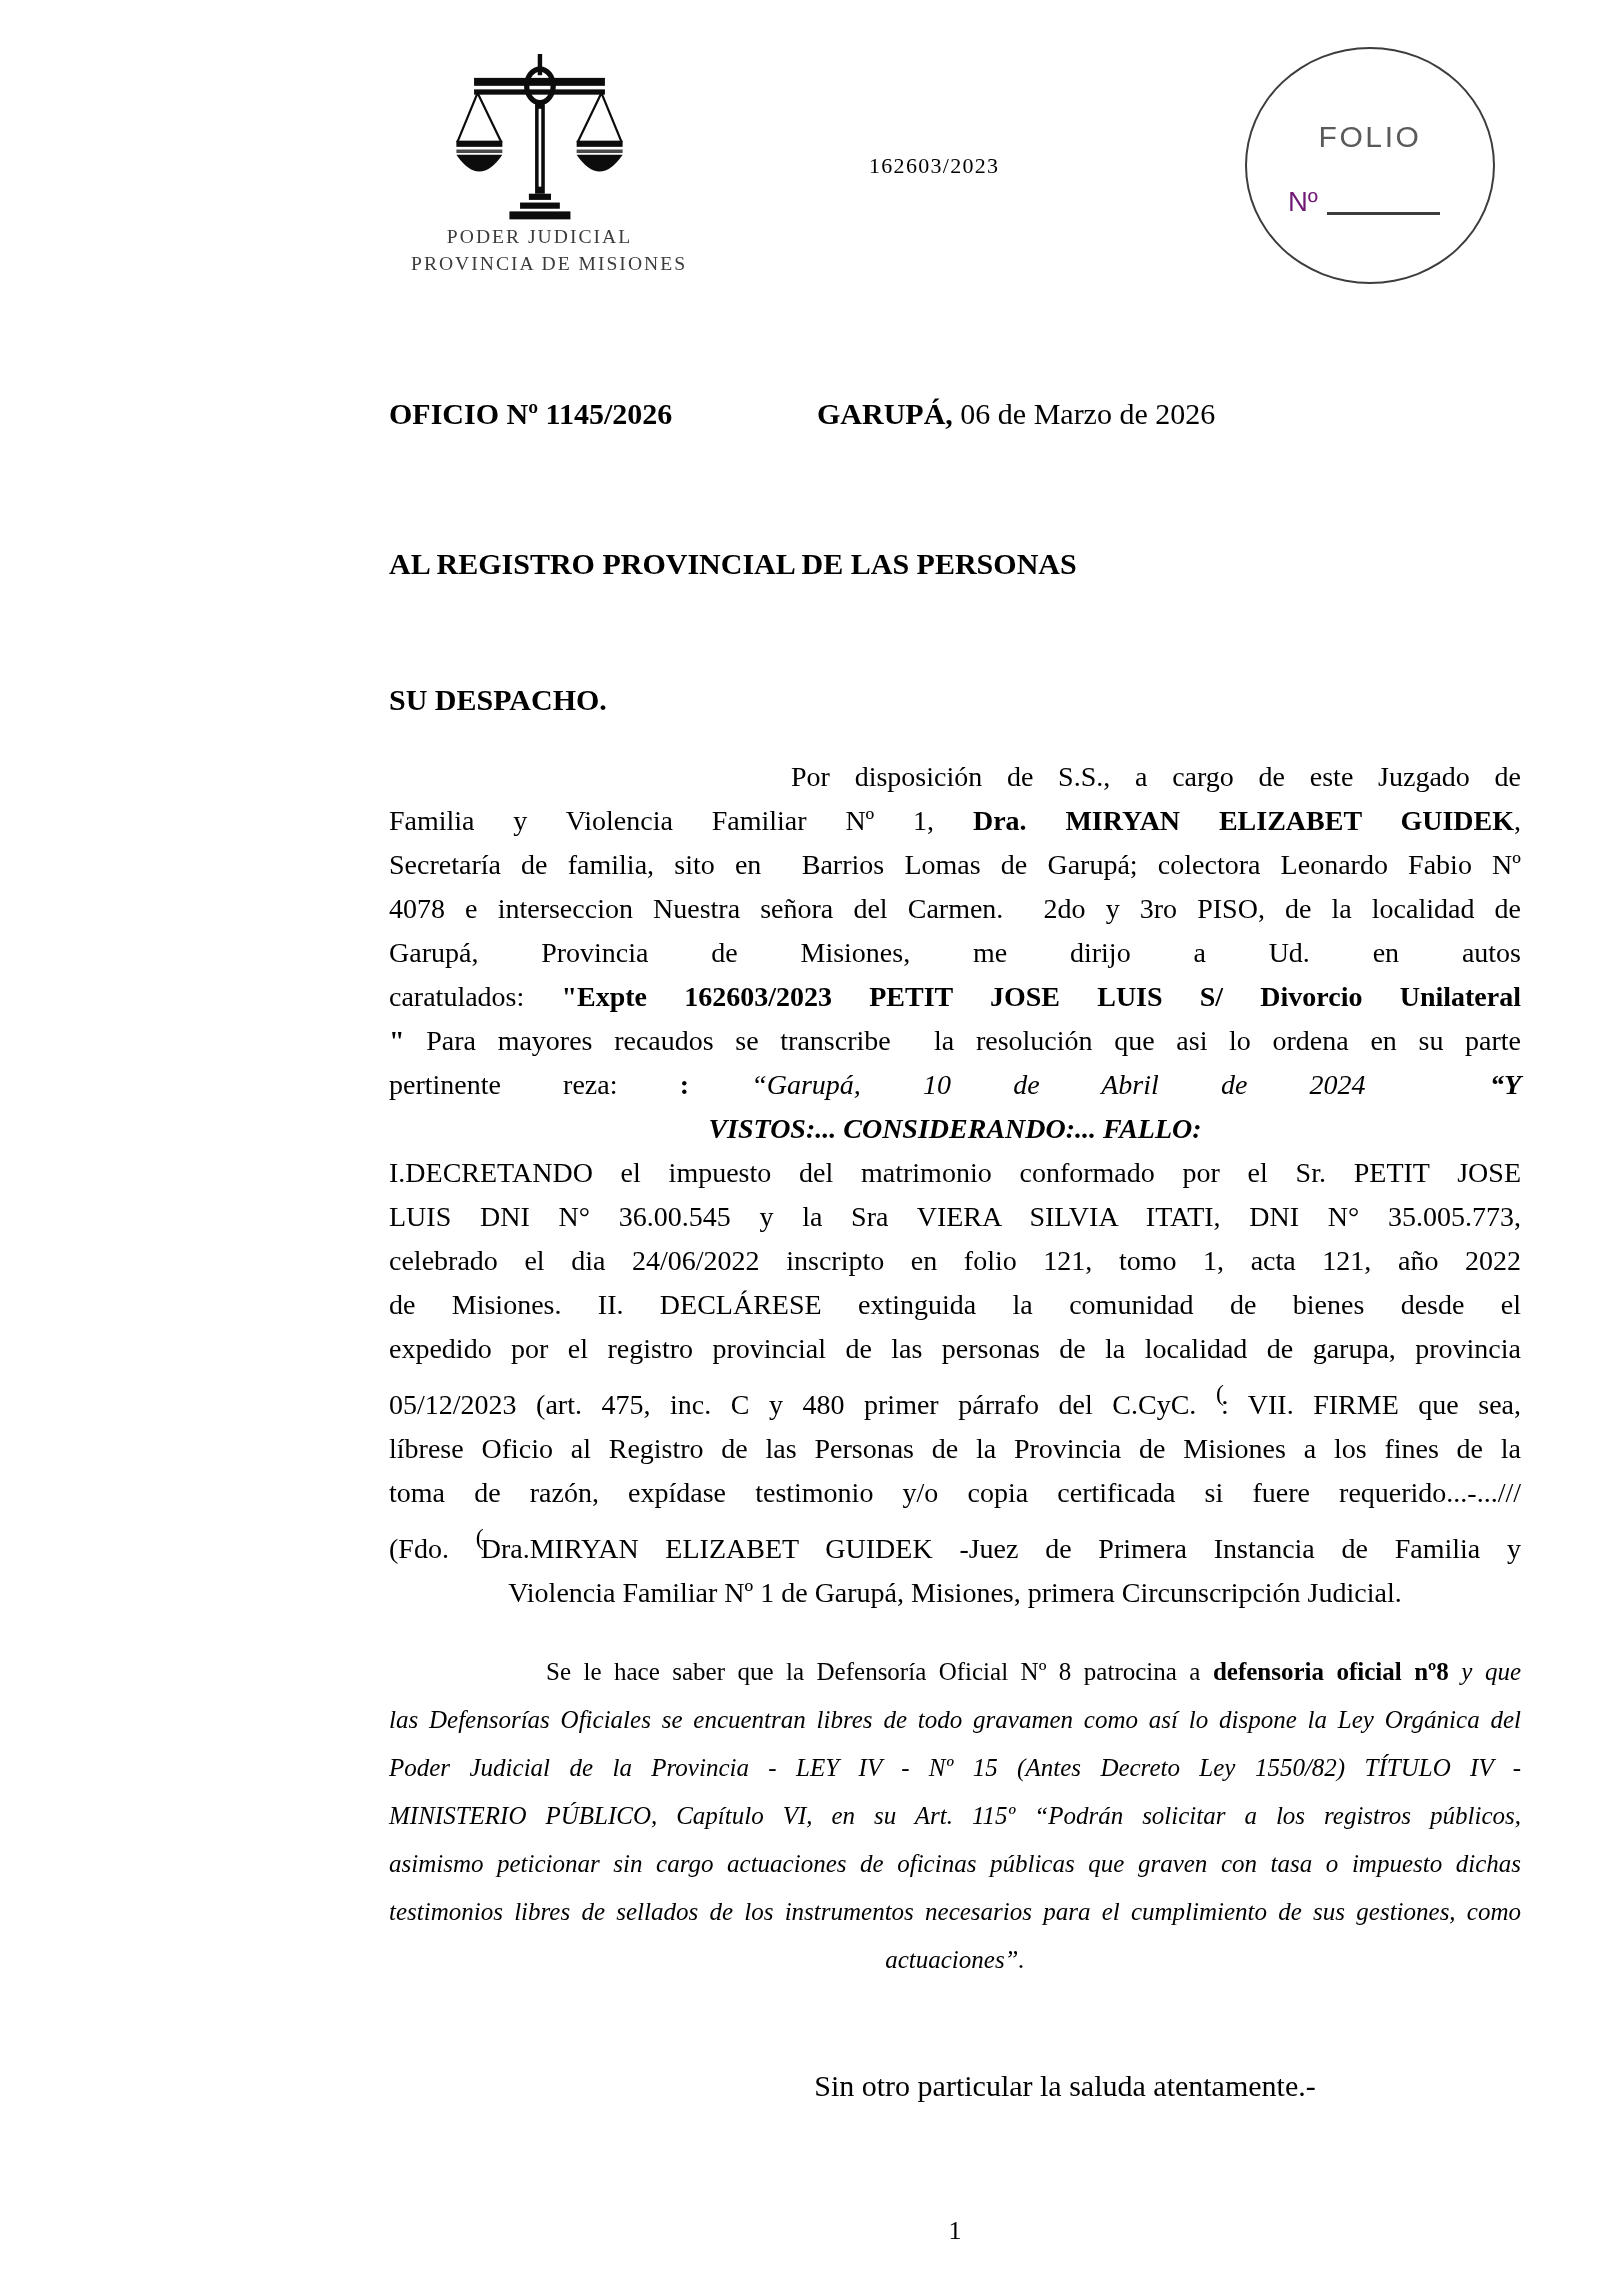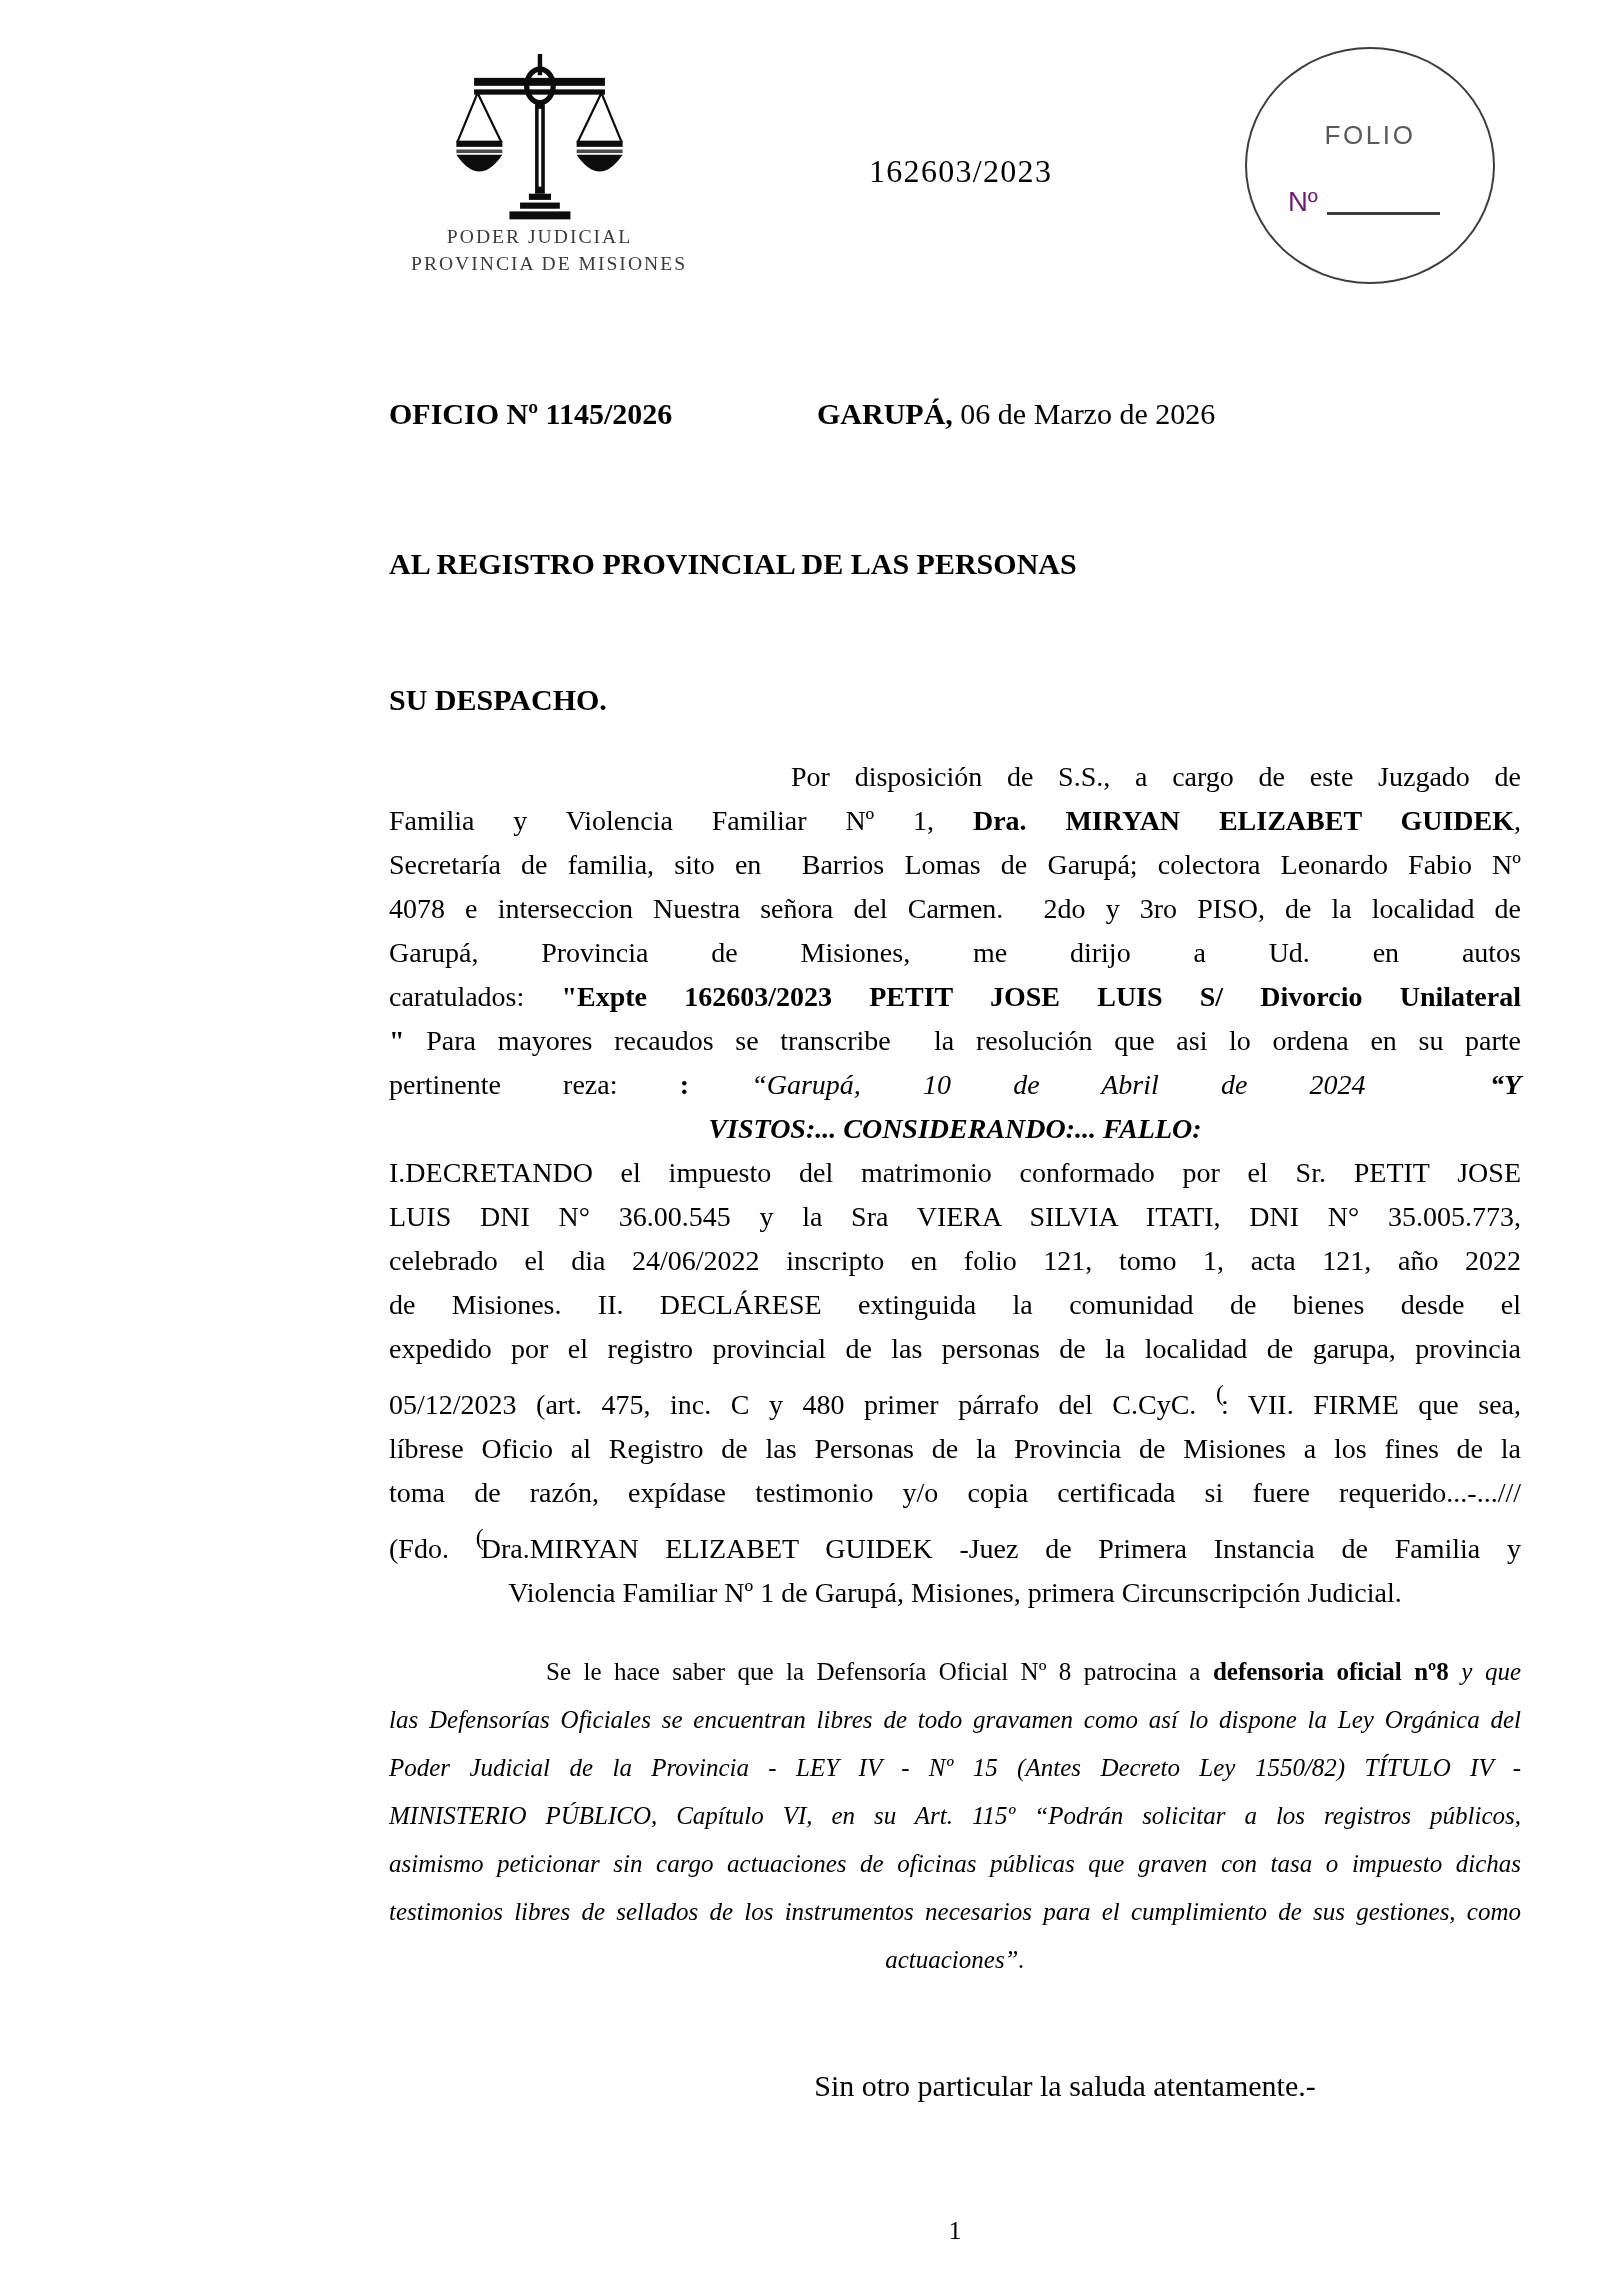--- a/index.html
+++ b/index.html
@@ -9,26 +9,26 @@
     background:#ffffff;
     font-family:"Liberation Serif","DejaVu Serif",serif;
     color:#000;
     overflow:hidden;
   }
   
   .logo{position:absolute;left:411px;top:54px;width:257px;text-align:center;}
   .logo svg{display:block;margin:0 auto;}
   .logo-text1{margin-top:3.9px;font-size:19.6px;letter-spacing:2px;color:#3b3b3b;white-space:nowrap;}
   .logo-text2{margin-top:5.2px;font-size:19.6px;letter-spacing:2px;color:#3b3b3b;white-space:nowrap;}
-  .case-number{position:absolute;left:869px;top:153px;font-size:32px;letter-spacing:1.3px;}
+  .case-number{position:absolute;left:869px;top:153px;font-size:22px;letter-spacing:1.3px;}
   
   .stamp{position:absolute;left:1245px;top:47px;width:250px;height:237px;
          border:2.6px solid #3d3d3d;border-radius:50%;box-sizing:border-box;}
   .stamp-title{position:absolute;left:0;top:71px;width:100%;text-align:center;
-               font-size:26px;letter-spacing:2.6px;color:#5a5a5a;
+               font-size:30px;letter-spacing:2.6px;color:#5a5a5a;
                font-family:"Liberation Sans","DejaVu Sans",sans-serif;}
   .stamp-no-row{position:absolute;left:41px;top:137px;display:flex;align-items:flex-end;}
   .stamp-no{font-size:27.5px;color:#701a75;font-family:"Liberation Sans","DejaVu Sans",sans-serif;}
   .stamp-line{width:113px;border-bottom:3.3px solid #3d3d3d;margin-left:9.2px;margin-bottom:2.6px;}
   
   .oficio-row{position:absolute;left:0;top:397px;width:100%;font-size:30px;}
   .oficio-number{position:absolute;left:389px;font-weight:bold;white-space:nowrap;}
   .oficio-place{position:absolute;left:817px;white-space:nowrap;}
   .recipient{position:absolute;left:389px;font-size:30px;font-weight:bold;white-space:nowrap;}
   #recipient1{top:547px;}

